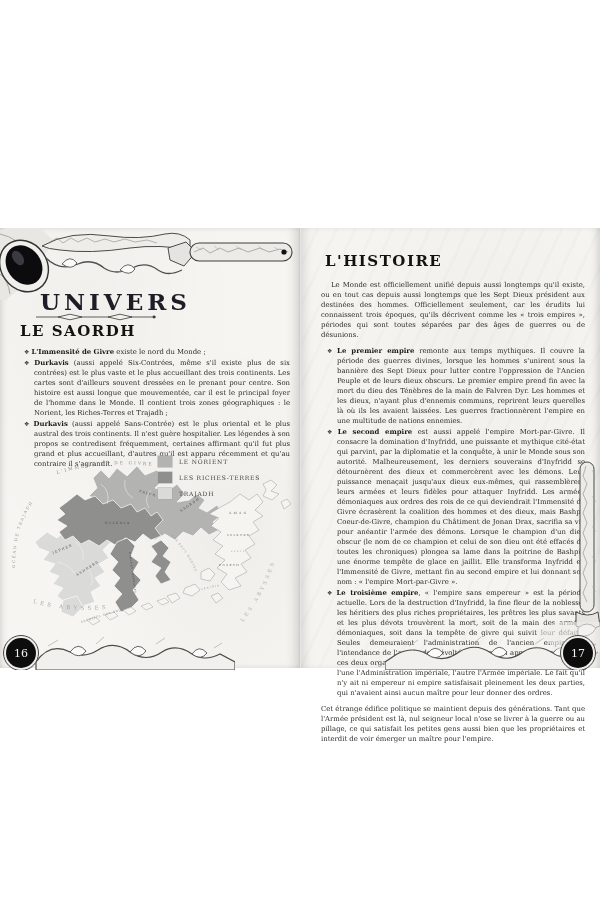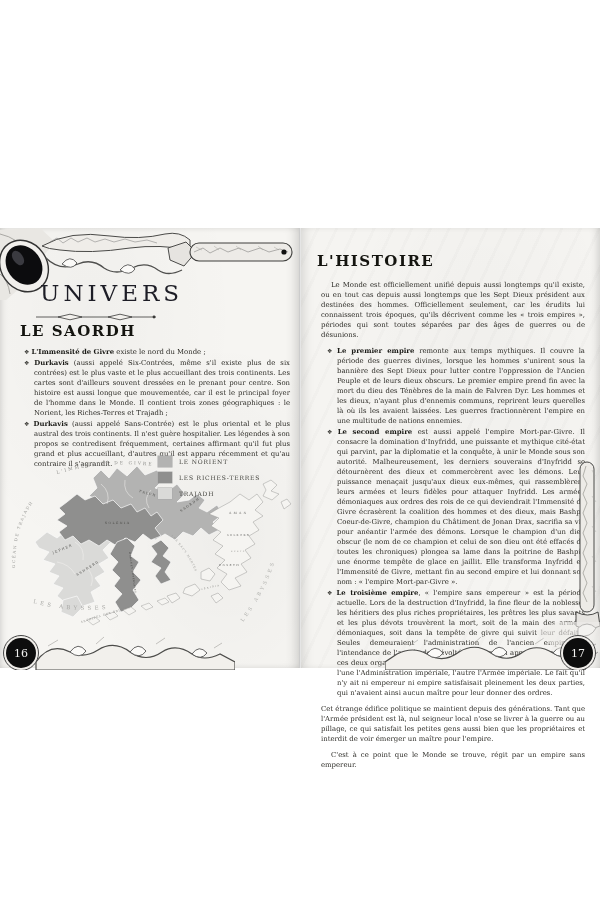--- a/index.html
+++ b/index.html
@@ -10,21 +10,21 @@
       radial-gradient(ellipse at 30% 20%, rgba(0,0,0,0.025), transparent 50%),
       radial-gradient(ellipse at 75% 70%, rgba(0,0,0,0.03), transparent 45%),
       #f6f5f2;}
   .page-left{left:0;box-shadow:inset -9px 0 12px -7px rgba(0,0,0,0.18), inset 3px 0 8px -4px rgba(0,0,0,0.25);}
   .page-right{left:301px;box-shadow:inset 9px 0 12px -7px rgba(0,0,0,0.15), inset -6px 0 10px -5px rgba(0,0,0,0.20);
     background:
       repeating-linear-gradient(115deg, transparent 0 14px, rgba(0,0,0,0.016) 14px 17px),
       radial-gradient(ellipse at 60% 30%, rgba(0,0,0,0.02), transparent 55%),
       #f5f4f1;}
   .gutter{position:absolute;left:299px;top:0;width:2px;height:440px;background:linear-gradient(to right, rgba(0,0,0,0.25), rgba(0,0,0,0.05));}
-  .chapter-title{position:absolute;left:40px;top:52px;font-size:23px;letter-spacing:4px;color:#1d1d26;font-weight:normal;}
+  .chapter-title{position:absolute;left:40px;top:60px;font-size:23px;letter-spacing:4px;color:#1d1d26;font-weight:bold;}
   .section-title{position:absolute;font-size:15px;letter-spacing:1.5px;color:#14140f;font-weight:bold;}
   .body-text{position:absolute;font-size:6.9px;line-height:1.45;color:#2c2b26;text-align:justify;}
   .body-text p{margin:0 0 6px 0;}
   .body-text p.indent{text-indent:10px;}
   ul.fancy{list-style:none;margin:0 0 6px 0;padding:0 0 0 6px;}
   ul.fancy li{padding-left:10px;text-indent:-10px;margin-bottom:1px;}
   .blt{font-size:6px;color:#3a3a35;margin-right:2px;}
   b{color:#1c1c18;}
   .legend{position:absolute;left:158px;top:228px;}
   .legend-row{display:flex;align-items:center;margin-bottom:5px;}
@@ -160,31 +160,30 @@
       <g>
         <circle cx="21" cy="31" r="17.5" fill="#f0eeea" stroke="#444" stroke-width="1"></circle>
         <circle cx="21" cy="31" r="15" fill="#0d0d0d"></circle>
         <text x="21" y="35" text-anchor="middle" font-family="DejaVu Serif, serif" font-size="11" fill="#f2f2f0">16</text>
       </g>
     </svg>
   </div>
 
   <div class="page page-right">
 
-    <div class="section-title" style="left:16px;top:24px;">L'HISTOIRE</div>
+    <div class="section-title" style="left:24px;top:24px;">L'HISTOIRE</div>
 
     <div class="body-text" style="left:20px;top:52px;width:264px;">
       <p class="indent">Le Monde est officiellement unifié depuis aussi longtemps qu'il existe, ou en tout cas depuis aussi longtemps que les Sept Dieux président aux destinées des hommes. Officiellement seulement, car les érudits lui connaissent trois époques, qu'ils décrivent comme les « trois empires », périodes qui sont toutes séparées par des âges de guerres ou de désunions.</p>
       <ul class="fancy">
         <li><span class="blt">❖</span><b>Le premier empire</b><span> remonte aux temps mythiques. Il couvre la période des guerres divines, lorsque les hommes s'unirent sous la bannière des Sept Dieux pour lutter contre l'oppression de l'Ancien Peuple et de leurs dieux obscurs. Le premier empire prend fin avec la mort du dieu des Ténèbres de la main de Falvren Dyr. Les hommes et les dieux, n'ayant plus d'ennemis communs, reprirent leurs querelles là où ils les avaient laissées. Les guerres fractionnèrent l'empire en une multitude de nations ennemies.</span></li>
         <li><span class="blt">❖</span><b>Le second empire</b><span> est aussi appelé l'empire Mort-par-Givre. Il consacre la domination d'Inyfridd, une puissante et mythique cité-état qui parvint, par la diplomatie et la conquête, à unir le Monde sous son autorité. Malheureusement, les derniers souverains d'Inyfridd se détournèrent des dieux et commercèrent avec les démons. Leur puissance menaçait jusqu'aux dieux eux-mêmes, qui rassemblèrent leurs armées et leurs fidèles pour attaquer Inyfridd. Les armées démoniaques aux ordres des rois de ce qui deviendrait l'Immensité de Givre écrasèrent la coalition des hommes et des dieux, mais Bashpû Coeur-de-Givre, champion du Châtiment de Jonan Drax, sacrifia sa vie pour anéantir l'armée des démons. Lorsque le champion d'un dieu obscur (le nom de ce champion et celui de son dieu ont été effacés de toutes les chroniques) plongea sa lame dans la poitrine de Bashpû, une énorme tempête de glace en jaillit. Elle transforma Inyfridd en l'Immensité de Givre, mettant fin au second empire et lui donnant son nom : « l'empire Mort-par-Givre ».</span></li>
         <li><span class="blt">❖</span><b>Le troisième empire</b><span>, « l'empire sans empereur » est la période actuelle. Lors de la destruction d'Inyfridd, la fine fleur de la noblesse, les héritiers des plus riches propriétaires, les prêtres les plus savants et les plus dévots trouvèrent la mort, soit de la main des armées démoniaques, soit dans la tempête de givre qui suivit leur défaite. Seules demeuraient l'administration de l'ancien empire et l'intendance de l'armée des révoltés. Bien qu'en apparence ennemies, ces deux organisations se partagèrent le pouvoir, maintenant sur pied l'une l'Administration impériale, l'autre l'Armée impériale. Le fait qu'il n'y ait ni empereur ni empire satisfaisait pleinement les deux parties, qui n'avaient ainsi aucun maître pour leur donner des ordres.</span></li>
       </ul>
       <p>Cet étrange édifice politique se maintient depuis des générations. Tant que l'Armée président est là, nul seigneur local n'ose se livrer à la guerre ou au pillage, ce qui satisfait les petites gens aussi bien que les propriétaires et interdit de voir émerger un maître pour l'empire.</p>
-      <p class="indent">C'est à ce point que le Monde se trouve, régit par un empire sans empereur.</p>
     </div>
 
     <svg class="deco" style="right:0;top:228px;" width="26" height="212" viewBox="0 0 26 212">
       <rect x="6" y="6" width="14" height="150" rx="7" fill="#edebe7" stroke="#4a4a48" stroke-width="1"></rect>
       <path d="M12 10 l-3 10 l4 8 l-4 10 l4 9 l-4 10 l4 10 l-4 10 l4 10 l-4 10 l4 10 l-4 10 l4 10 l-4 10 l4 9" stroke="#77776f" stroke-width="0.5" fill="none"></path>
       <path d="M18 14 l3 6 M18 40 l4 6 M18 70 l4 6 M18 100 l4 6 M18 130 l4 6" stroke="#a0a09c" stroke-width="0.4"></path>
       <path d="M2 156 Q14 162 24 156 L26 170 Q14 176 2 170 Z" fill="#e6e4e0" stroke="#4a4a48" stroke-width="1"></path>
       <path d="M4 172 q9 -8 18 0 q-5 10 -18 8 Z" fill="#fbfaf8" stroke="#555" stroke-width="0.9"></path>
       <path d="M6 184 q8 10 16 4 M4 194 q10 10 20 2" stroke="#555" stroke-width="1" fill="none"></path>
     </svg>

